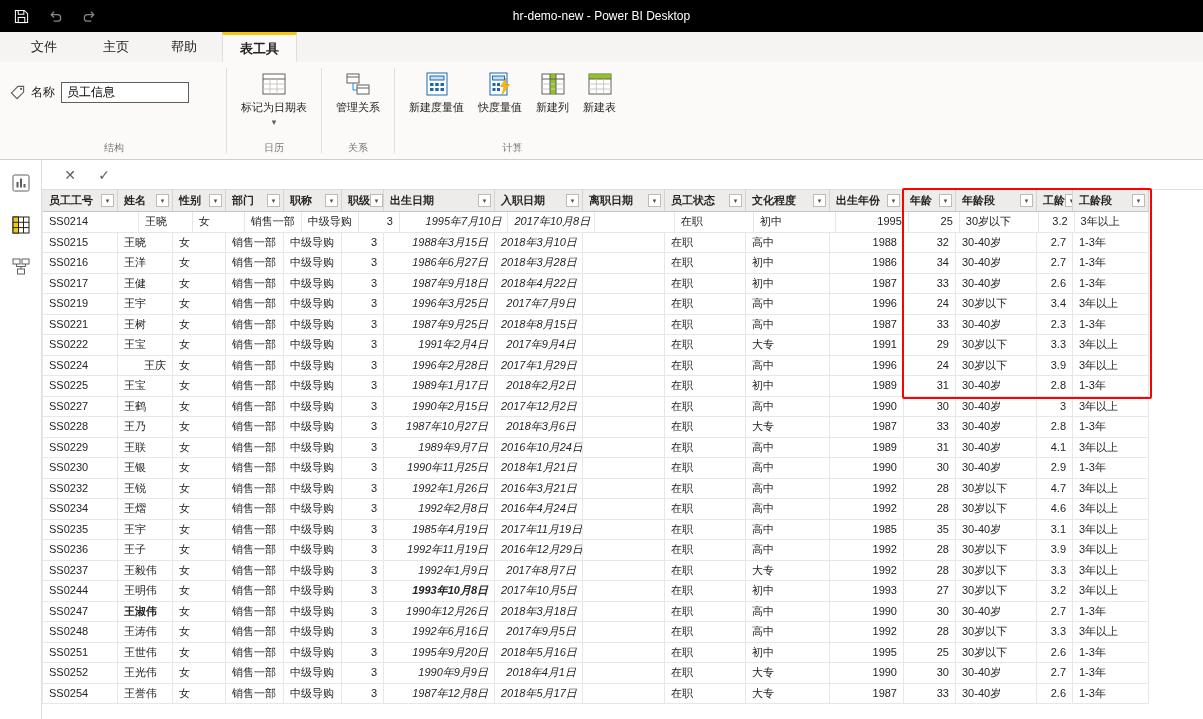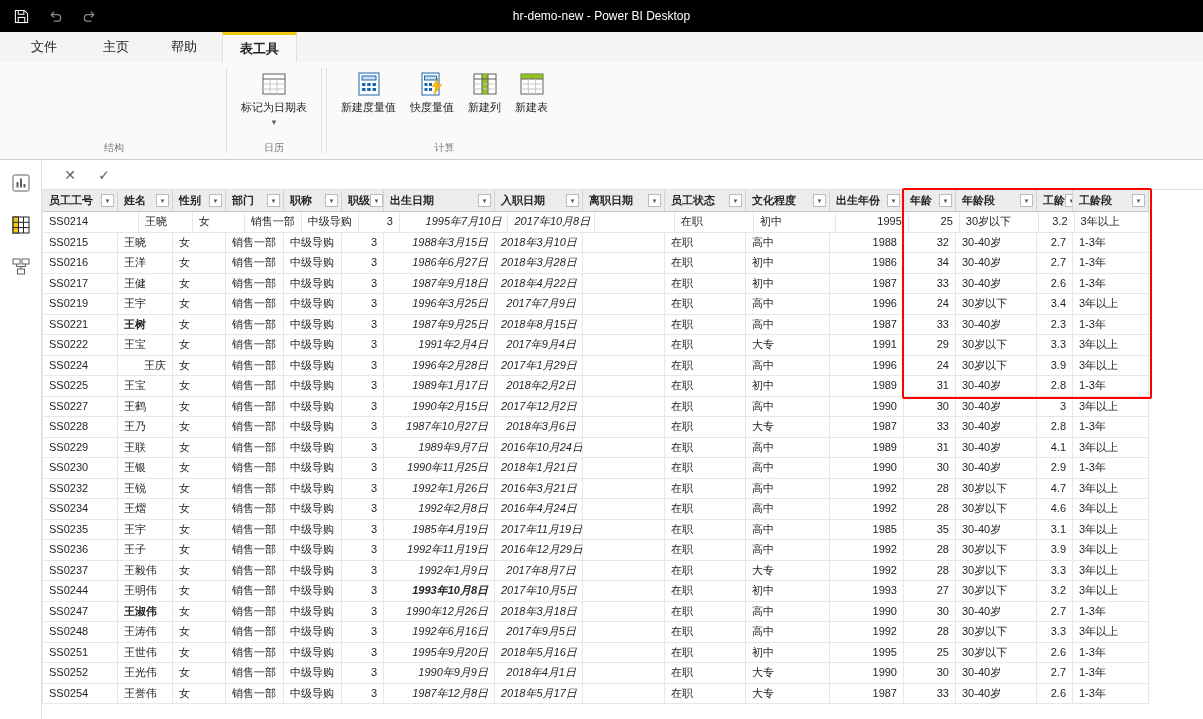--- a/index.html
+++ b/index.html
@@ -91,20 +91,28 @@
 <div class="tabs">
   <span class="tab">文件</span>
   <span class="tab" style="margin-left:12px">主页</span>
   <span class="tab" style="margin-left:8px">帮助</span>
   <span class="tab active" style="margin-left: 8px; border-top-color: rgb(242, 200, 17);">表工具</span>
 </div>
 
 <div class="ribbon-body">
 
   <div class="rgroup name-group">
+    <div class="name-row">
+      <svg width="15" height="15" viewBox="0 0 16 16">
+        <path d="M8.5 1.5 H14.5 V7.5 L7.5 14.5 L1.5 8.5 Z" fill="none" stroke="#605E5C" stroke-width="1.2"></path>
+        <circle cx="11.8" cy="4.2" r="1.2" fill="#605E5C"></circle>
+      </svg>
+      <label>名称</label>
+      <input class="name-input" type="text" value="员工信息" style="">
+    </div>
     <div class="glabel">结构</div>
   </div>
 
   <div class="vsep"></div>
 
   <div class="rgroup">
     <div class="btn-row">
       <div class="rbtn">
         <svg width="26" height="26" viewBox="0 0 26 26">
           <rect x="2" y="3" width="22" height="20" fill="#fff" stroke="#605E5C"></rect>
@@ -116,20 +124,35 @@
         </svg>
         <span>标记为日期表</span>
         <span class="chev">▾</span>
       </div>
     </div>
     <div class="glabel">日历</div>
   </div>
 
   <div class="vsep"></div>
 
+  <div class="rgroup">
+    <div class="btn-row">
+      <div class="rbtn">
+        <svg width="26" height="26" viewBox="0 0 26 26" fill="none" stroke="#605E5C">
+          <rect x="2" y="3" width="12" height="9" fill="#fff"></rect>
+            <line x1="2" y1="6" x2="14" y2="6"></line>
+          <rect x="12" y="14" width="12" height="9" fill="#fff"></rect>
+            <line x1="12" y1="17" x2="24" y2="17"></line>
+          <path d="M8 12 V19 H12" stroke="#118DFF"></path>
+        </svg>
+        <span>管理关系</span>
+      </div>
+    </div>
+    <div class="glabel">关系</div>
+  </div>
 
   <div class="vsep"></div>
 
   <div class="rgroup">
     <div class="btn-row">
       <div class="rbtn">
         <svg width="26" height="26" viewBox="0 0 26 26">
           <rect x="3" y="2" width="20" height="22" fill="#fff" stroke="#1A66B0"></rect>
           <rect x="6" y="5" width="14" height="4" fill="#C7E0F4" stroke="#1A66B0"></rect>
           <g fill="#1A66B0">
@@ -376,21 +399,21 @@
             <div class="td" style="width: 81px;">在职</div>
             <div class="td" style="width: 84px;">高中</div>
             <div class="td right" style="width: 74px;">1996</div>
             <div class="td right" style="width: 52px;">24</div>
             <div class="td" style="width: 81px;">30岁以下</div>
             <div class="td right" style="width: 36px;">3.4</div>
             <div class="td" style="width: 76px;">3年以上</div>
           </div>
           <div class="tr">
             <div class="td" style="width: 75px;">SS0221</div>
-            <div class="td" style="width: 55px; font-weight: bold;">王树</div>
+            <div class="td" style="width: 55px;">王树</div>
             <div class="td" style="width: 53px;">女</div>
             <div class="td" style="width: 58px;">销售一部</div>
             <div class="td" style="width: 58px;">中级导购</div>
             <div class="td right" style="width: 42px;">3</div>
             <div class="td date" style="width: 111px;">1987年9月25日</div>
             <div class="td date" style="width: 88px;">2018年8月15日</div>
             <div class="td date" style="width: 82px;"></div>
             <div class="td" style="width: 81px;">在职</div>
             <div class="td" style="width: 84px;">高中</div>
             <div class="td right" style="width: 74px;">1987</div>

